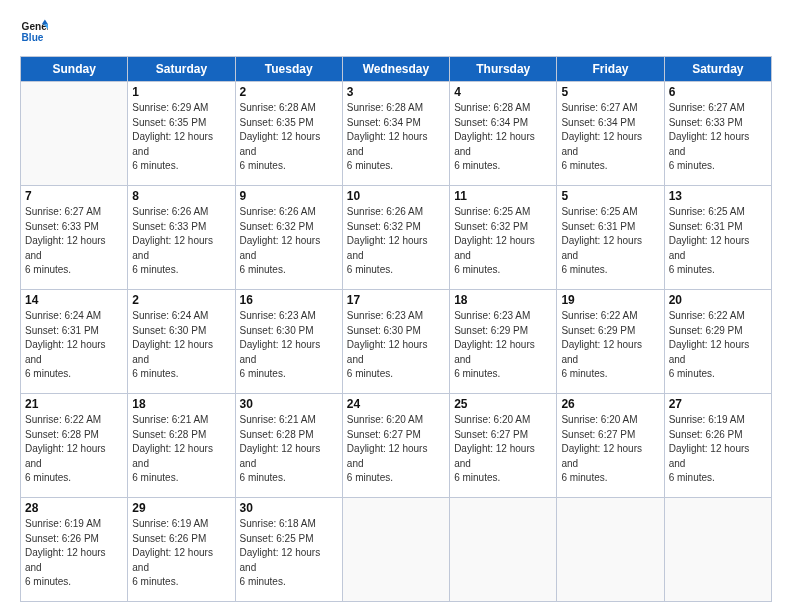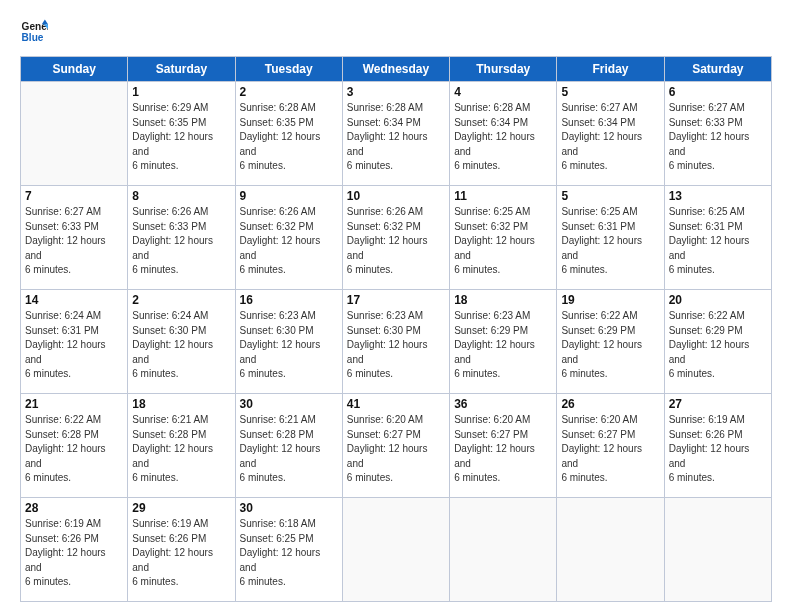--- a/index.html
+++ b/index.html
@@ -219,25 +219,25 @@
           </td>
           <td>
             <span class="day-num">18</span>
             <div class="day-detail">Sunrise: 6:21 AM<br>Sunset: 6:28 PM<br>Daylight: 12 hours and<br>6 minutes.</div>
           </td>
           <td>
             <span class="day-num">30</span>
             <div class="day-detail">Sunrise: 6:21 AM<br>Sunset: 6:28 PM<br>Daylight: 12 hours and<br>6 minutes.</div>
           </td>
           <td>
-            <span class="day-num">41</span>
+            <span class="day-num">24</span>
             <div class="day-detail">Sunrise: 6:20 AM<br>Sunset: 6:27 PM<br>Daylight: 12 hours and<br>6 minutes.</div>
           </td>
           <td>
-            <span class="day-num">36</span>
+            <span class="day-num">25</span>
             <div class="day-detail">Sunrise: 6:20 AM<br>Sunset: 6:27 PM<br>Daylight: 12 hours and<br>6 minutes.</div>
           </td>
           <td>
             <span class="day-num">26</span>
             <div class="day-detail">Sunrise: 6:20 AM<br>Sunset: 6:27 PM<br>Daylight: 12 hours and<br>6 minutes.</div>
           </td>
           <td>
             <span class="day-num">27</span>
             <div class="day-detail">Sunrise: 6:19 AM<br>Sunset: 6:26 PM<br>Daylight: 12 hours and<br>6 minutes.</div>
           </td>

